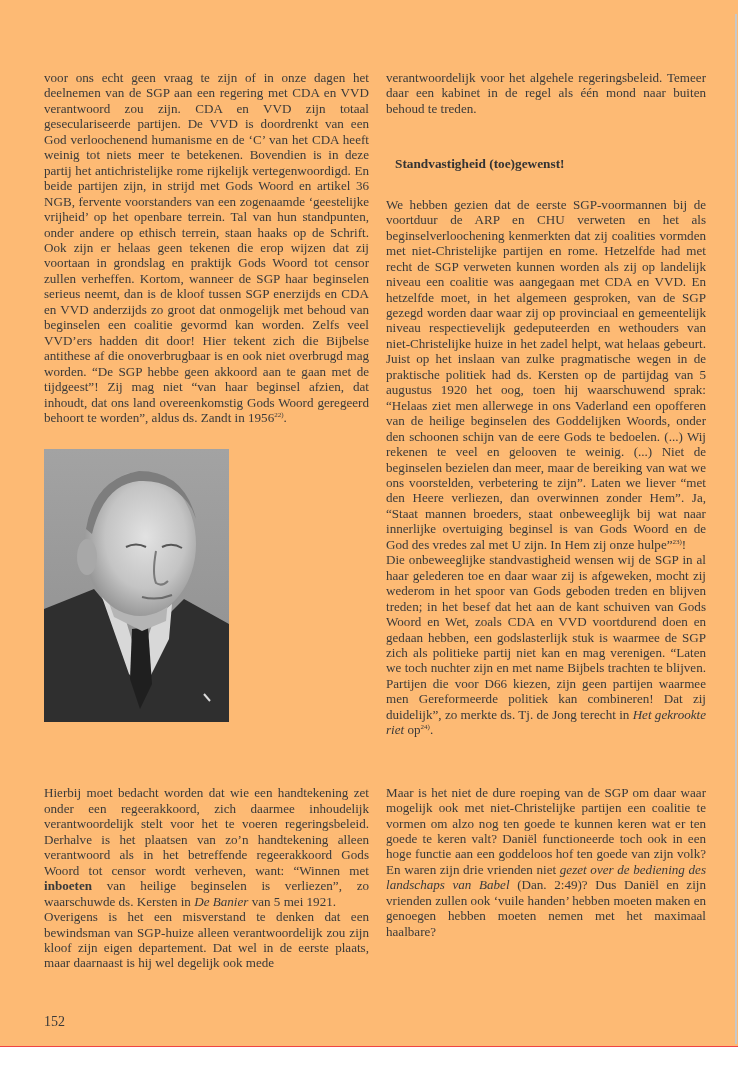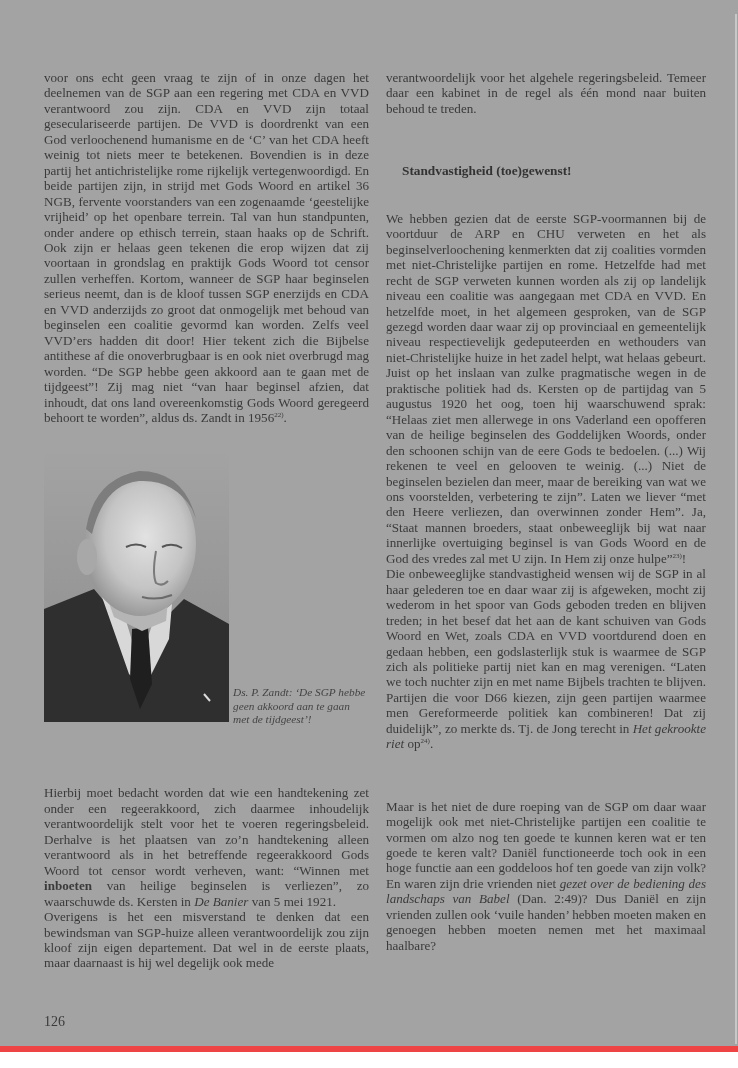--- a/index.html
+++ b/index.html
@@ -4,39 +4,39 @@
 <style>
   html, body { margin: 0; padding: 0; }
   body {
     width: 738px; height: 1068px; position: relative; overflow: hidden;
     background: #ffffff;
     font-family: "Liberation Serif", "DejaVu Serif", serif;
     color: #3a3a3a;
   }
   .page {
     position: absolute; left: 0; top: 0; width: 738px; height: 1046px;
-    background: #a3a3a3;
-    border-bottom: 6px solid #ef4444;
+    background: #fdba74;
+    border-bottom: 1px solid #ef4444;
   }
   .right-edge {
     position: absolute; left: 735px; top: 14px; width: 2px; height: 1030px;
     background: #c8c8c8;
   }
   .col {
     position: absolute;
     font-size: 13.1px;
     line-height: 15.45px;
     text-align: justify;
     hyphens: manual;
   }
   .col-left { left: 44px; top: 70px; width: 325px; }
   .col-right { left: 386px; top: 70px; width: 320px; }
   p { margin: 0; }
   .heading {
-    font-weight: bold; font-size: 13.3px; margin: 16px; color: #333;
+    font-weight: bold; font-size: 13.3px; margin: 9px; color: #333;
   }
   sup { font-size: 7px; line-height: 0; vertical-align: 5px; }
   .figure {
     position: relative; width: 325px; height: 310px; margin: 24px 0 26px 0;
   }
   .photo {
     position: absolute; left: 0; top: 0; width: 185px; height: 273px;
     background: linear-gradient(180deg, #9a9a9a 0%, #8c8c8c 60%, #7a7a7a 100%);
     overflow: hidden;
   }
@@ -95,33 +95,32 @@
           <path d="M82 98 Q92 93 102 98" stroke="#555" stroke-width="2" fill="none"></path>
           <path d="M118 98 Q128 93 138 99" stroke="#555" stroke-width="2" fill="none"></path>
 
           <path d="M112 102 Q108 125 112 134 Q118 138 124 132" stroke="#7a7a7a" stroke-width="2" fill="none"></path>
 
           <path d="M98 148 Q113 152 128 146" stroke="#6a6a6a" stroke-width="2" fill="none"></path>
 
           <line x1="160" y1="245" x2="166" y2="252" stroke="#dcdcdc" stroke-width="2"></line>
         </svg>
       </div>
-      <div class="caption">Ds. P. Zandt: ‘De SGP hebbe geen akkoord aan te gaan met de tijdgeest’!</div>
     </div>
 
     <p><span>Hierbij moet bedacht worden dat wie een handtekening zet onder een regeerakkoord, zich daarmee inhoudelijk verantwoordelijk stelt voor het te voeren regeringsbe­leid. Derhalve is het plaatsen van zo’n handtekening alleen verantwoord als in het betreffende regeerak­koord Gods Woord tot censor wordt verheven, want: “Winnen met </span><b>inboeten</b><span> van heilige beginselen is ver­liezen”, zo waarschuwde ds. Kersten in </span><i>De Banier</i><span> van 5 mei 1921.</span></p>
     <p>Overigens is het een misverstand te denken dat een bewindsman van SGP-huize alleen verantwoordelijk zou zijn kloof zijn eigen departement. Dat wel in de eer­ste plaats, maar daarnaast is hij wel degelijk ook mede</p>
   </div>
 
   <div class="col col-right">
     <p>verantwoordelijk voor het algehele regeringsbeleid. Temeer daar een kabinet in de regel als één mond naar buiten behoud te treden.</p>
     <div class="gap-md"></div>
     <h2 class="heading">Standvastigheid (toe)gewenst!</h2>
     <div class="gap-hd"></div>
     <p><span>We hebben gezien dat de eerste SGP-voormannen bij de voortduur de ARP en CHU verweten en het als beginselverloochening kenmerkten dat zij coalities vormden met niet-Christelijke partijen en rome. Hetzelfde had met recht de SGP verweten kunnen wor­den als zij op landelijk niveau een coalitie was aange­gaan met CDA en VVD. En hetzelfde moet, in het algemeen gesproken, van de SGP gezegd worden daar waar zij op provinciaal en gemeentelijk niveau respec­tievelijk gedeputeerden en wethouders van niet-Christelijke huize in het zadel helpt, wat helaas gebeurt. Juist op het inslaan van zulke pragmatische wegen in de praktische politiek had ds. Kersten op de partijdag van 5 augustus 1920 het oog, toen hij waar­schuwend sprak: “Helaas ziet men allerwege in ons Vaderland een opofferen van de heilige beginselen des Goddelijken Woords, onder den schoonen schijn van de eere Gods te bedoelen. (...) Wij rekenen te veel en gelooven te weinig. (...) Niet de beginselen bezielen dan meer, maar de bereiking van wat we ons voorstel­den, verbetering te zijn”. Laten we liever “met den Heere verliezen, dan overwinnen zonder Hem”. Ja, “Staat mannen broeders, staat onbeweeglijk bij wat naar innerlijke overtuiging beginsel is van Gods Woord en de God des vredes zal met U zijn. In Hem zij onze hulpe”</span><sup>23)</sup><span>!</span></p>
     <p><span>Die onbeweeglijke standvastigheid wensen wij de SGP in al haar gelederen toe en daar waar zij is afgeweken, mocht zij wederom in het spoor van Gods geboden tre­den en blijven treden; in het besef dat het aan de kant schuiven van Gods Woord en Wet, zoals CDA en VVD voortdurend doen en gedaan hebben, een godslasterlijk stuk is waarmee de SGP zich als politieke partij niet kan en mag verenigen. “Laten we toch nuchter zijn en met name Bijbels trachten te blijven. Partijen die voor D66 kiezen, zijn geen partijen waarmee men Gerefor­meerde politiek kan combineren! Dat zij duidelijk”, zo merkte ds. Tj. de Jong terecht in </span><i>Het gekrookte riet</i><span> op</span><sup>24)</sup><span>.</span></p>
     <div class="gap-md"></div>
     <div class="gap-hd"></div>
     <p><span>Maar is het niet de dure roeping van de SGP om daar waar mogelijk ook met niet-Christelijke partijen een coalitie te vormen om alzo nog ten goede te kunnen keren wat er ten goede te keren valt? Daniël functio­neerde toch ook in een hoge functie aan een goddeloos hof ten goede van zijn volk? En waren zijn drie vrien­den niet </span><i>gezet over de bediening des landschaps van Babel</i><span> (Dan. 2:49)? Dus Daniël en zijn vrienden zullen ook ‘vuile handen’ hebben moeten maken en genoegen hebben moeten nemen met het maximaal haalbare?</span></p>
   </div>
 
-  <div class="page-number">126</div>
+  <div class="page-number">152</div>
 </div>
 
 </body></html>

